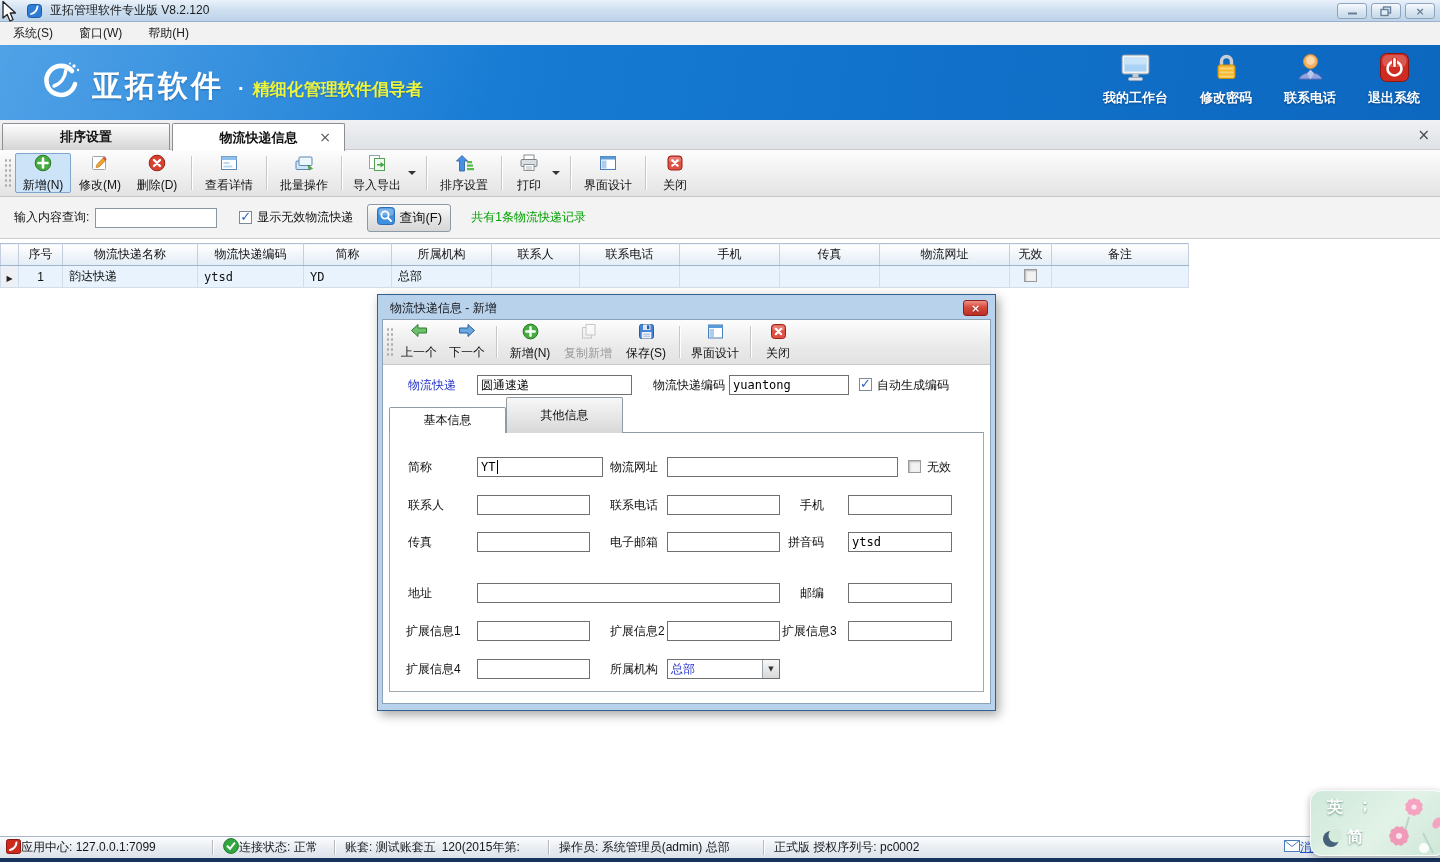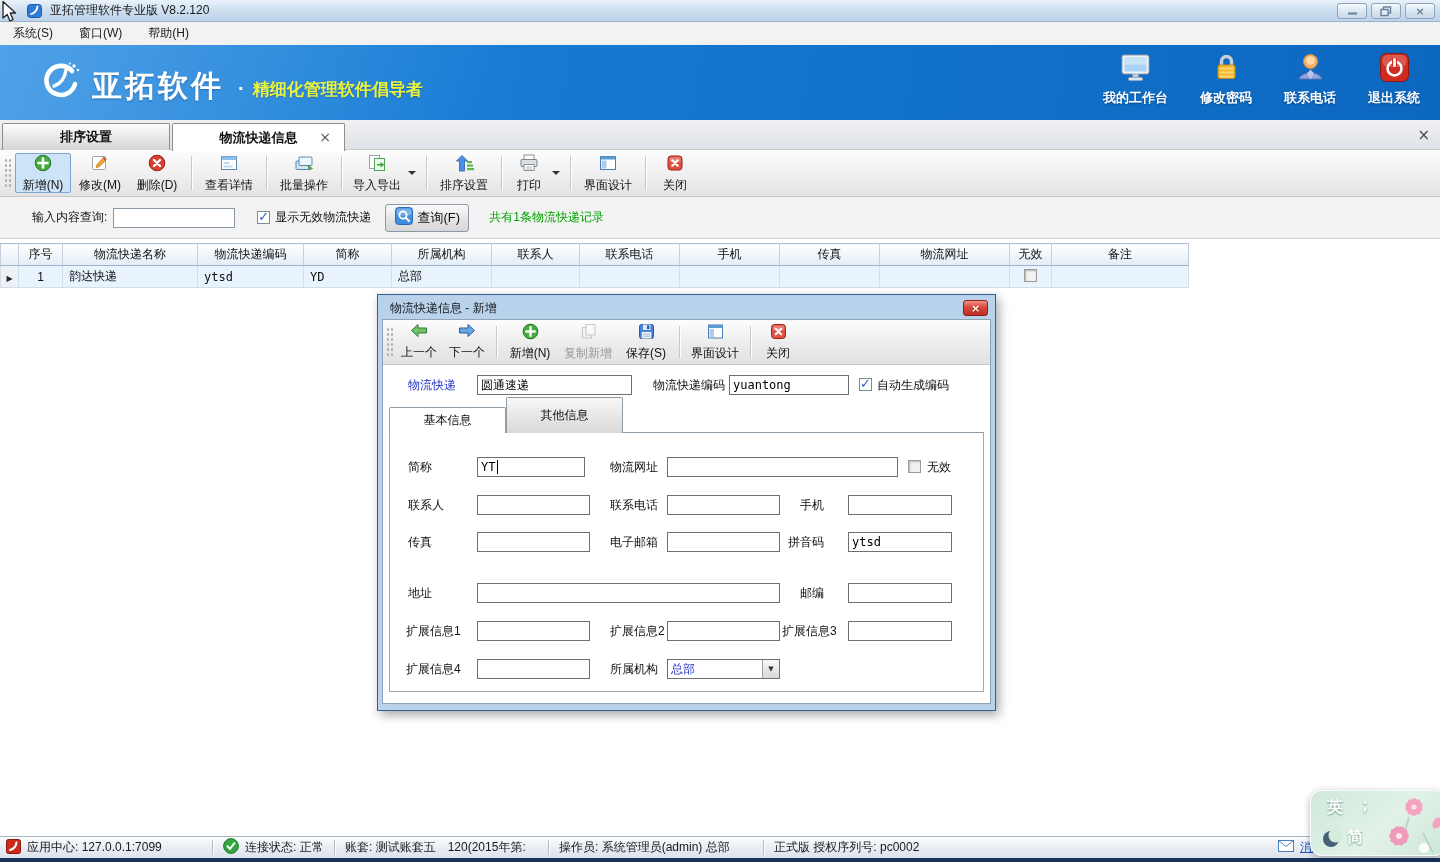--- a/index.html
+++ b/index.html
@@ -57,21 +57,21 @@
     padding:3px 0 2px 0;white-space:nowrap}
   .tb-btn .lbl{font-size:12px;color:#111}
   .tb-btn.selected{background:#cde3f8;border:1px solid #7fa6cf;border-radius:2px;margin:3px 1px}
   .tb-sep{width:1px;background:#c8c8c8;box-shadow:1px 0 0 #fff;margin:6px 5px}
   .darr{width:0;height:0;border:4px solid transparent;border-top-color:#333;align-self:center;margin:4px 5px 0 1px}
   .w58{width:58px}.w56{width:56px}.w64{width:64px}.w60{width:60px}.w48{width:48px}.w44{width:44px}
 
   
   .searchrow{position:absolute;top:197px;left:0;width:100%;height:42px;background:#f3f3f3;
     border-bottom:1px solid #cdcdcd;display:flex;align-items:center}
-  .searchrow .s-label{margin-left:32px}
+  .searchrow .s-label{margin-left:14px}
   .s-input{width:122px;height:20px;border:1px solid #8a97a4;background:#fff;margin-left:6px;
     font:12px "DejaVu Sans Mono",monospace;padding:0 3px}
   .cb{position:relative;width:13px;height:13px;border:1px solid #7d8b99;background:#fff;display:inline-block;flex:none}
   .cb .tick{display:none;position:absolute;left:0px;top:-3px;color:#2b61c9;font-weight:bold;font-size:13px;
     font-family:"DejaVu Sans",sans-serif}
   .cb[data-checked="1"] .tick{display:block}
   .cb.sunken{background:#f2f2f2;border:1px solid #9a9a9a;box-shadow:inset 1px 1px 2px rgba(0,0,0,.25)}
   .searchrow .cb{margin-left:22px}
   .searchrow .cb-label{margin-left:5px}
   .query-btn{margin-left:14px;width:84px;height:28px;border:1px solid #8b98a5;border-radius:3px;
@@ -123,21 +123,21 @@
   .combobox{position:absolute;height:20px;border:1px solid #707070;background:#fff;display:flex;align-items:center}
   .combobox .val{flex:1;padding-left:3px;color:#2433c8}
   .combobox .dd{width:17px;height:18px;border-left:1px solid #98a2ac;
     background:linear-gradient(#f7f7f7,#d8d8d8);display:flex;align-items:center;justify-content:center;
     font-size:7px;color:#333}
 
   
   .statusbar{position:absolute;left:0;top:836px;width:100%;height:22px;
     background:linear-gradient(#fcfdfe,#e8ecf2 55%,#dde3eb);border-top:1px solid #a9b5c3;
     display:flex;align-items:center;font-size:12px;color:#15181c}
-  .sb-seg{display:flex;align-items:center;gap:6px;flex:none}
+  .sb-seg{display:flex;align-items:center;gap:0;flex:none}
   .sb-sep{width:1px;height:15px;background:#b9b9b9;box-shadow:1px 0 0 #fff;margin:0 10px;flex:none}
   .sb-link{color:#1a56c4;text-decoration:underline;white-space:nowrap}
   .bottomstrip{position:absolute;left:0;top:858px;width:100%;height:4px;background:#17335d}
 
   
   .ime{position:absolute;right:-6px;top:790px;width:136px;height:66px;border-radius:12px;
     background:linear-gradient(135deg,#cfe9db,#e2f2e7 55%,#cde6d8);
     border:1px solid rgba(255,255,255,.8);box-shadow:0 2px 7px rgba(0,0,0,.3);overflow:hidden;z-index:30}
   .ime-flowers{position:absolute;inset:0}
   .ime .t{position:absolute;color:#fff;font-size:16px;font-weight:bold;text-shadow:0 1px 2px rgba(80,130,110,.8)}
@@ -510,21 +510,21 @@
             <span>基本信息</span>
           </div>
         <div class="dtab inactive">
             <span>其他信息</span>
           </div>
       </div>
 
       <div class="tabpanel">
 
         <span class="f-label" style="left:18px;top:24px">简称</span>
-        <input class="f-input" style="left: 87px; top: 24px; width: 108px;" type="text" value="YT">
+        <input class="f-input" style="left: 87px; top: 24px; width: 126px;" type="text" value="YT">
         <span class="caret" style="left:107px;top:27px"></span>
         <span class="f-label" style="left:220px;top:24px">物流网址</span>
         <input class="f-input" style="left: 277px; top: 24px; width: 231px;" type="text" value="">
         <span class="cb sunken" style="position:absolute;left:518px;top:27px"></span>
         <span class="f-label" style="left:537px;top:24px">无效</span>
 
         <span class="f-label" style="left:18px;top:62px">联系人</span>
         <input class="f-input" style="left: 87px; top: 62px; width: 113px;" type="text" value="">
         <span class="f-label" style="left:220px;top:62px">联系电话</span>
         <input class="f-input" style="left: 277px; top: 62px; width: 113px;" type="text" value="">

